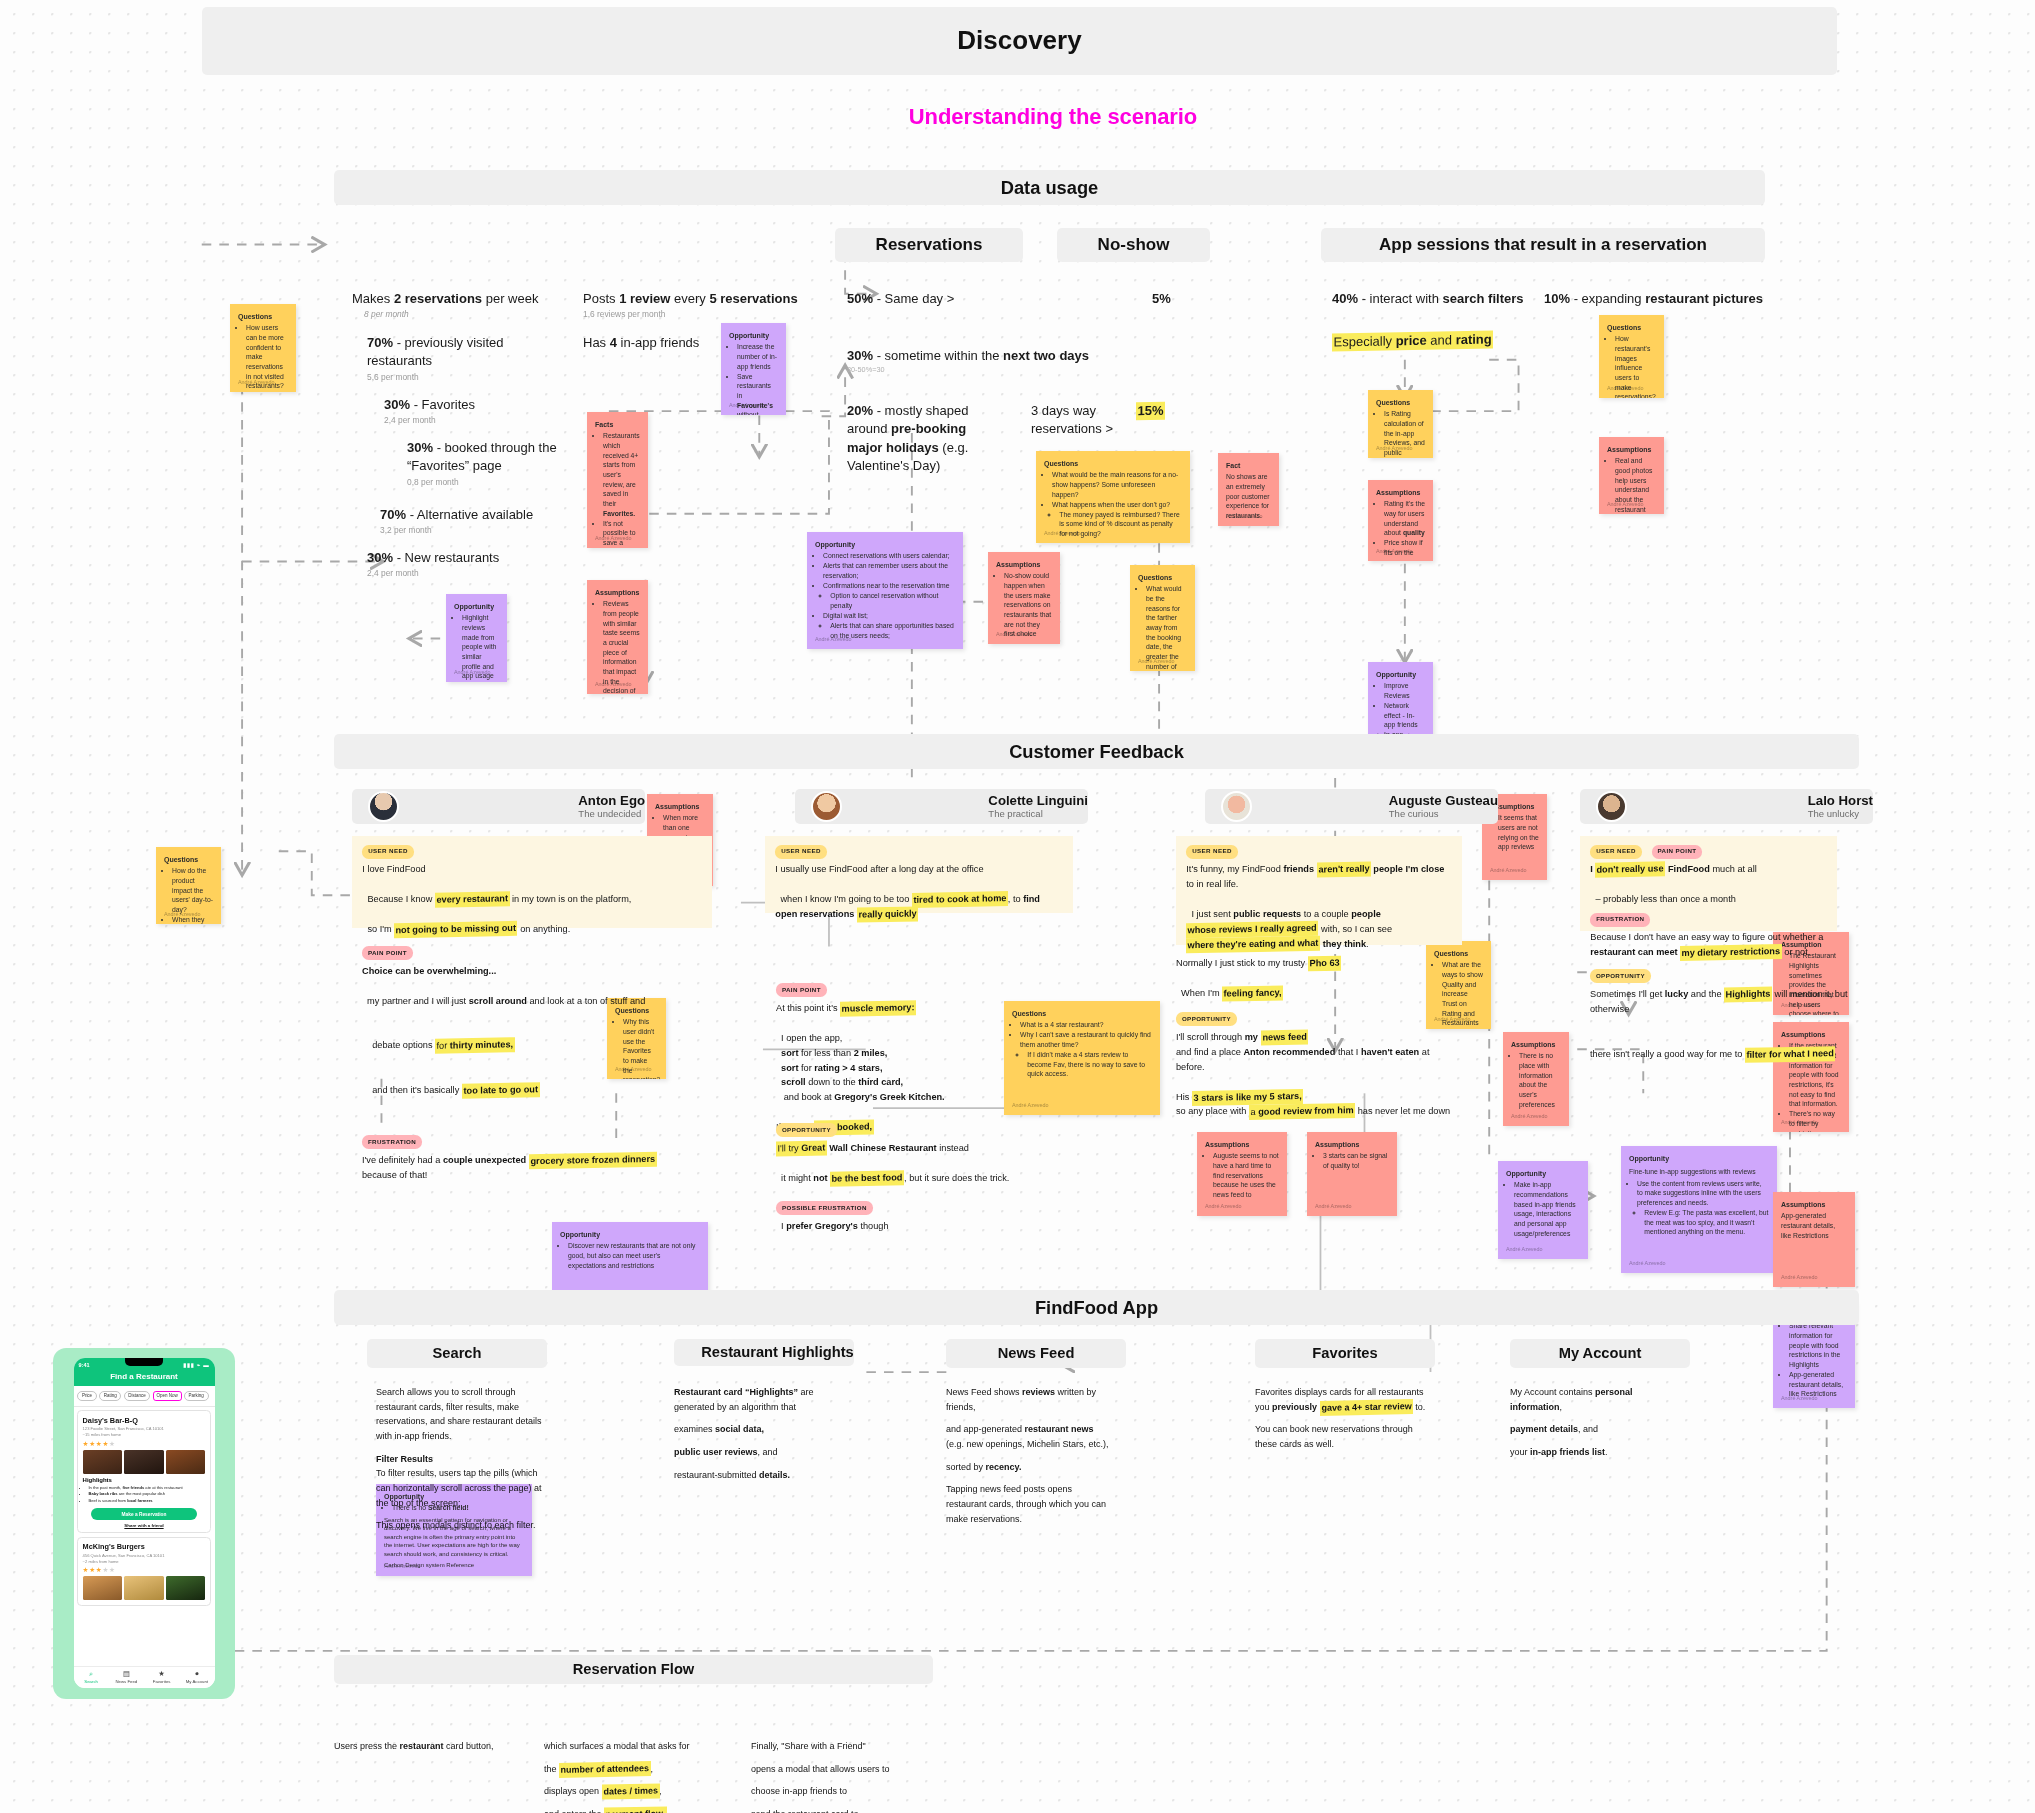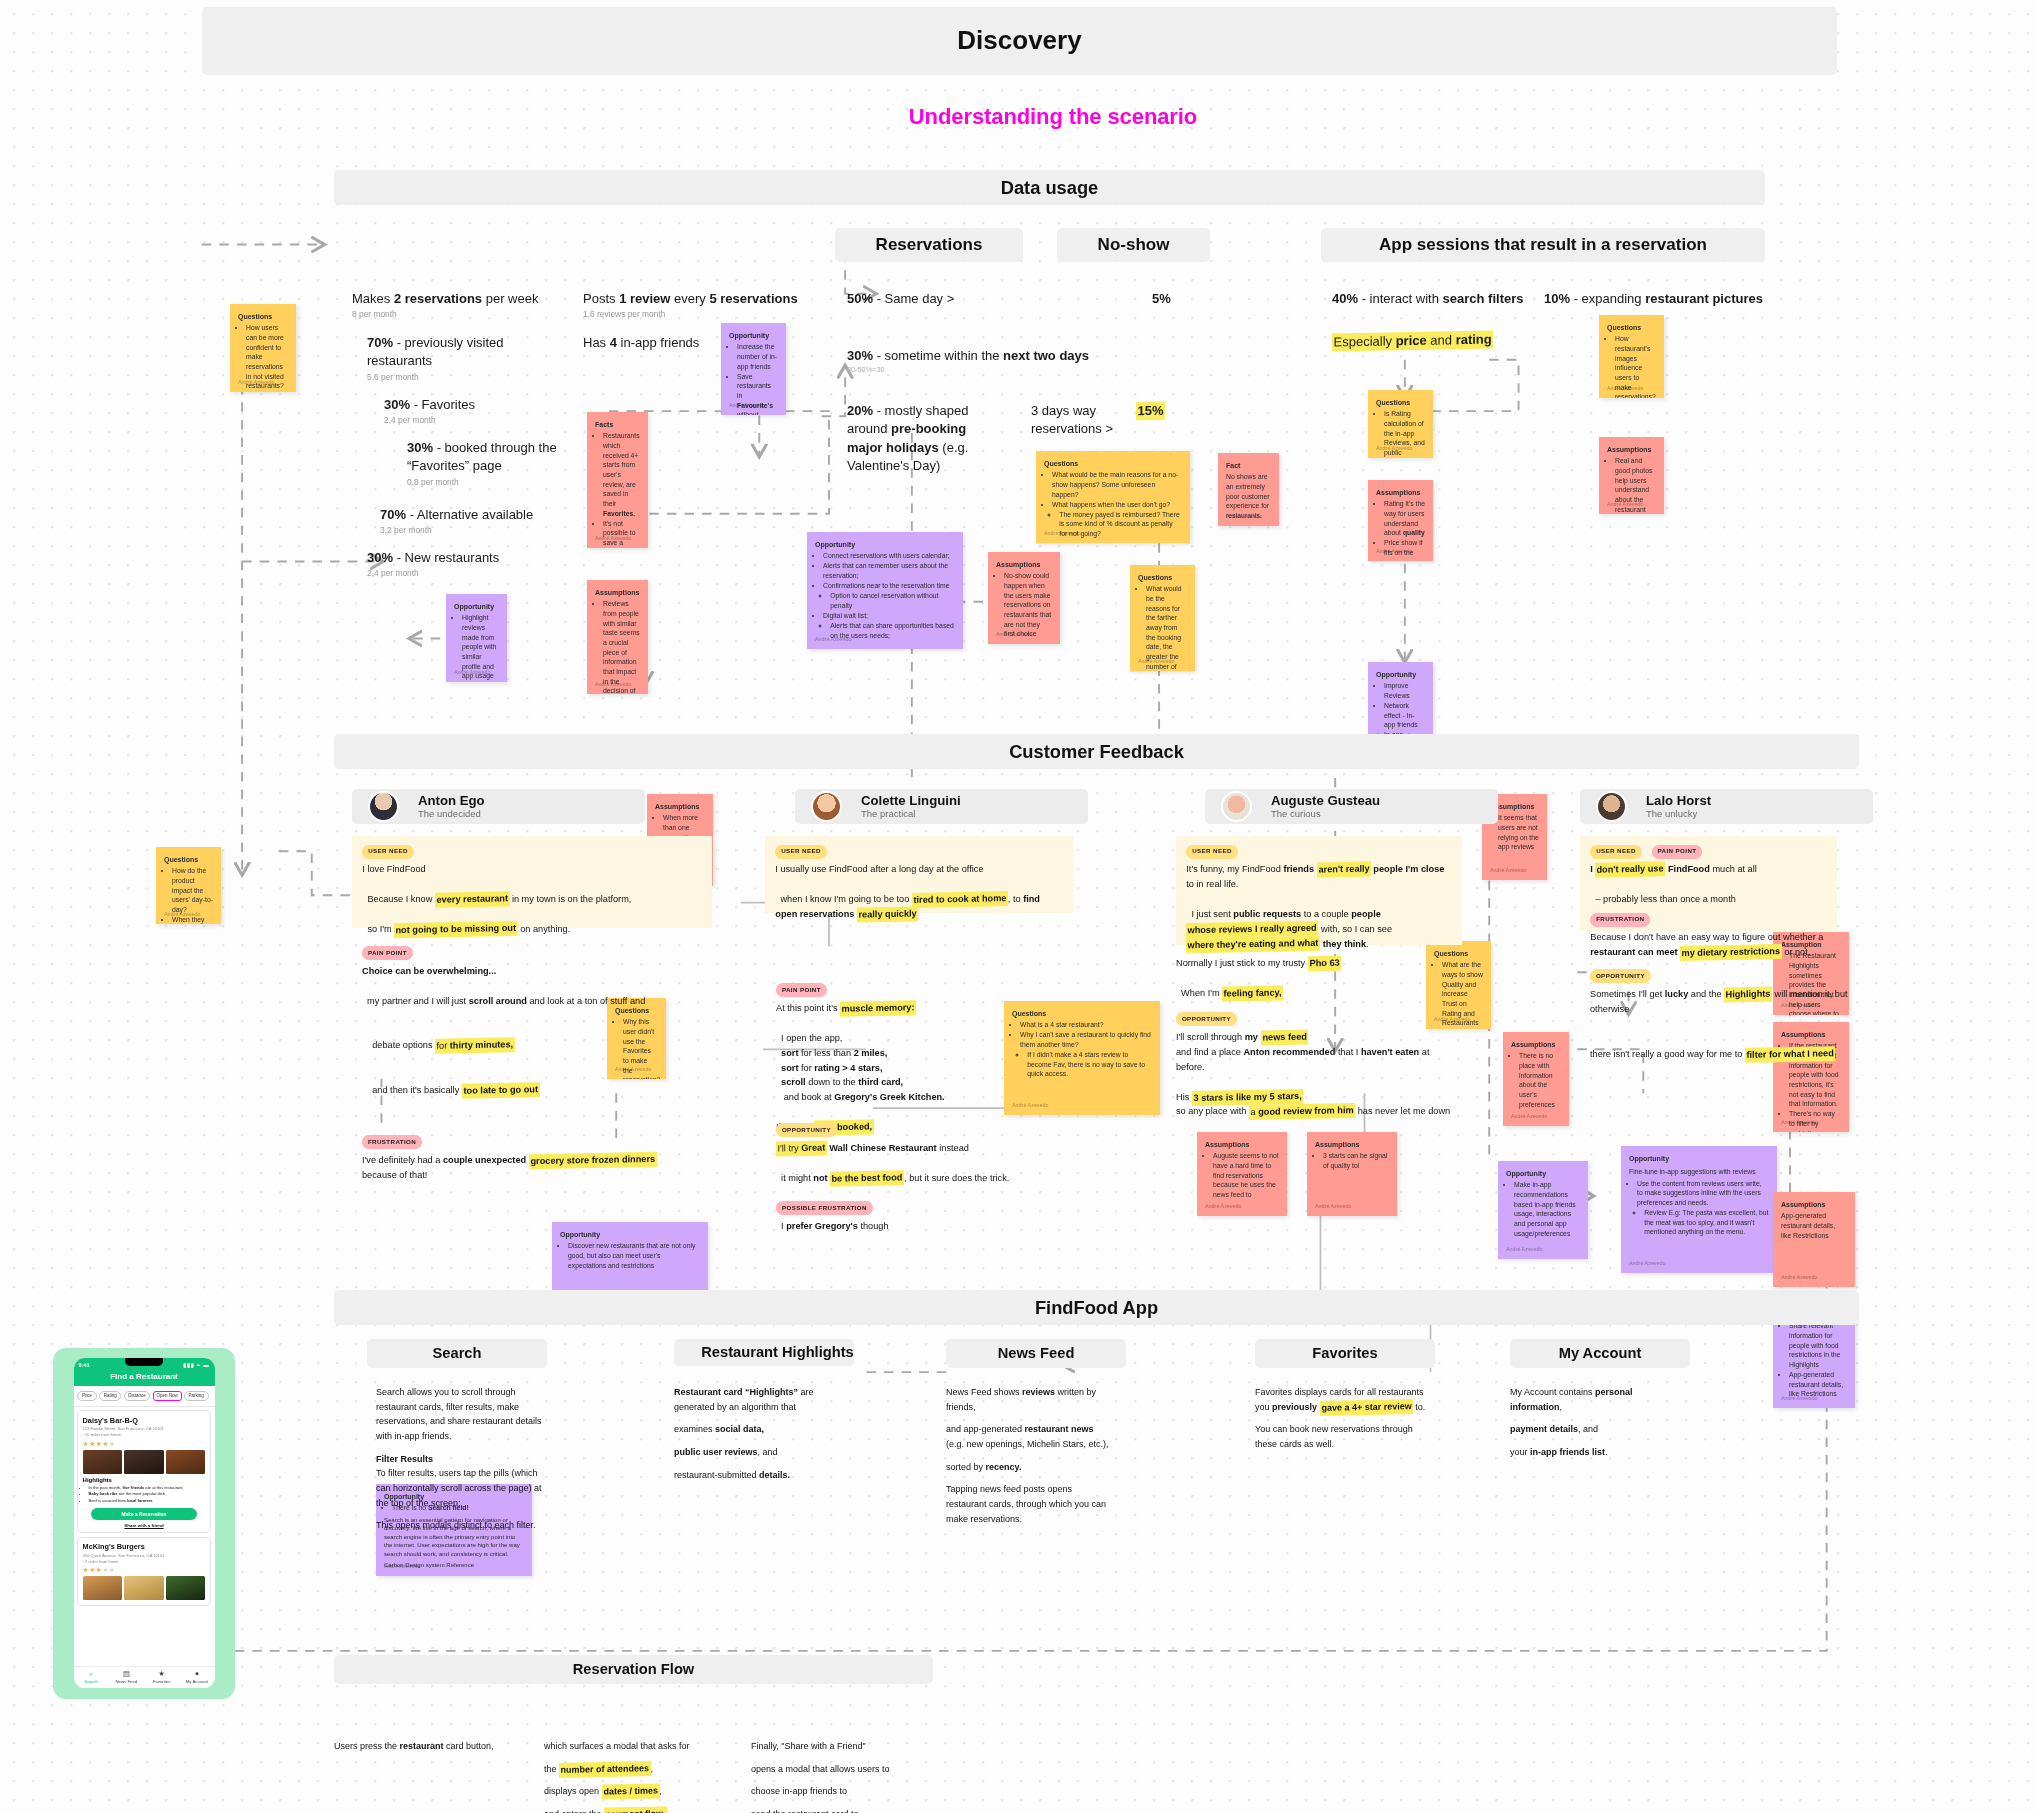--- a/index.html
+++ b/index.html
@@ -94,21 +94,22 @@
   .n-purple { background: #cfa7fb; }
 
   
   .persona {
     position: absolute;
     height: 35px;
     background: #ececec;
     border-radius: 5.1px;
     display: flex;
     align-items: center;
-    padding-left: 66px;
+    padding-left: 47px;
+    justify-content: flex-end;
   }
   .persona .pname { font-size: 13.2px; font-weight: bold; color: #111; line-height: 1.05; }
   .persona .prole { font-size: 9.5px; color: #6d6d6d; line-height: 1.2; margin-top: 0.7px; }
   .avatar {
     position: absolute;
     left: 16px;
     top: 2.2px;
     width: 31px; height: 31px;
     border-radius: 50%;
     border: 2.2px solid #fff;
@@ -268,21 +269,21 @@
     <span>Reservations</span>
   </div>
   <div class="sec-band band-md" style="left:1057px; top:228px; width:153px; height:34px;">
     <span>No-show</span>
   </div>
   <div class="sec-band band-md" style="left:1321px; top:228px; width:444px; height:34px;">
     <span>App sessions that result in a reservation</span>
   </div>
 
   <div class="stat" style="left:352px; top:290px; width:235px;">Makes <b>2 reservations</b> per week</div>
-  <div class="sub" style="left:352px; top:309px;">8 per month</div>
+  <div class="sub" style="left:364px; top:309px;font-style:italic;">8 per month</div>
 
   <div class="stat" style="left:367px; top:334px; width:183px;"><b>70%</b> - previously visited restaurants</div>
   <div class="sub" style="left:367px; top:372px;">5,6 per month</div>
 
   <div class="stat" style="left:384px; top:396px; width:191px;"><b>30%</b> - Favorites</div>
   <div class="sub" style="left:384px; top:415px;">2,4 per month</div>
 
   <div class="stat" style="left:407px; top:439px; width:205px;"><b>30%</b> - booked through the “Favorites” page</div>
   <div class="sub" style="left:407px; top:477px;">0,8 per month</div>
 

